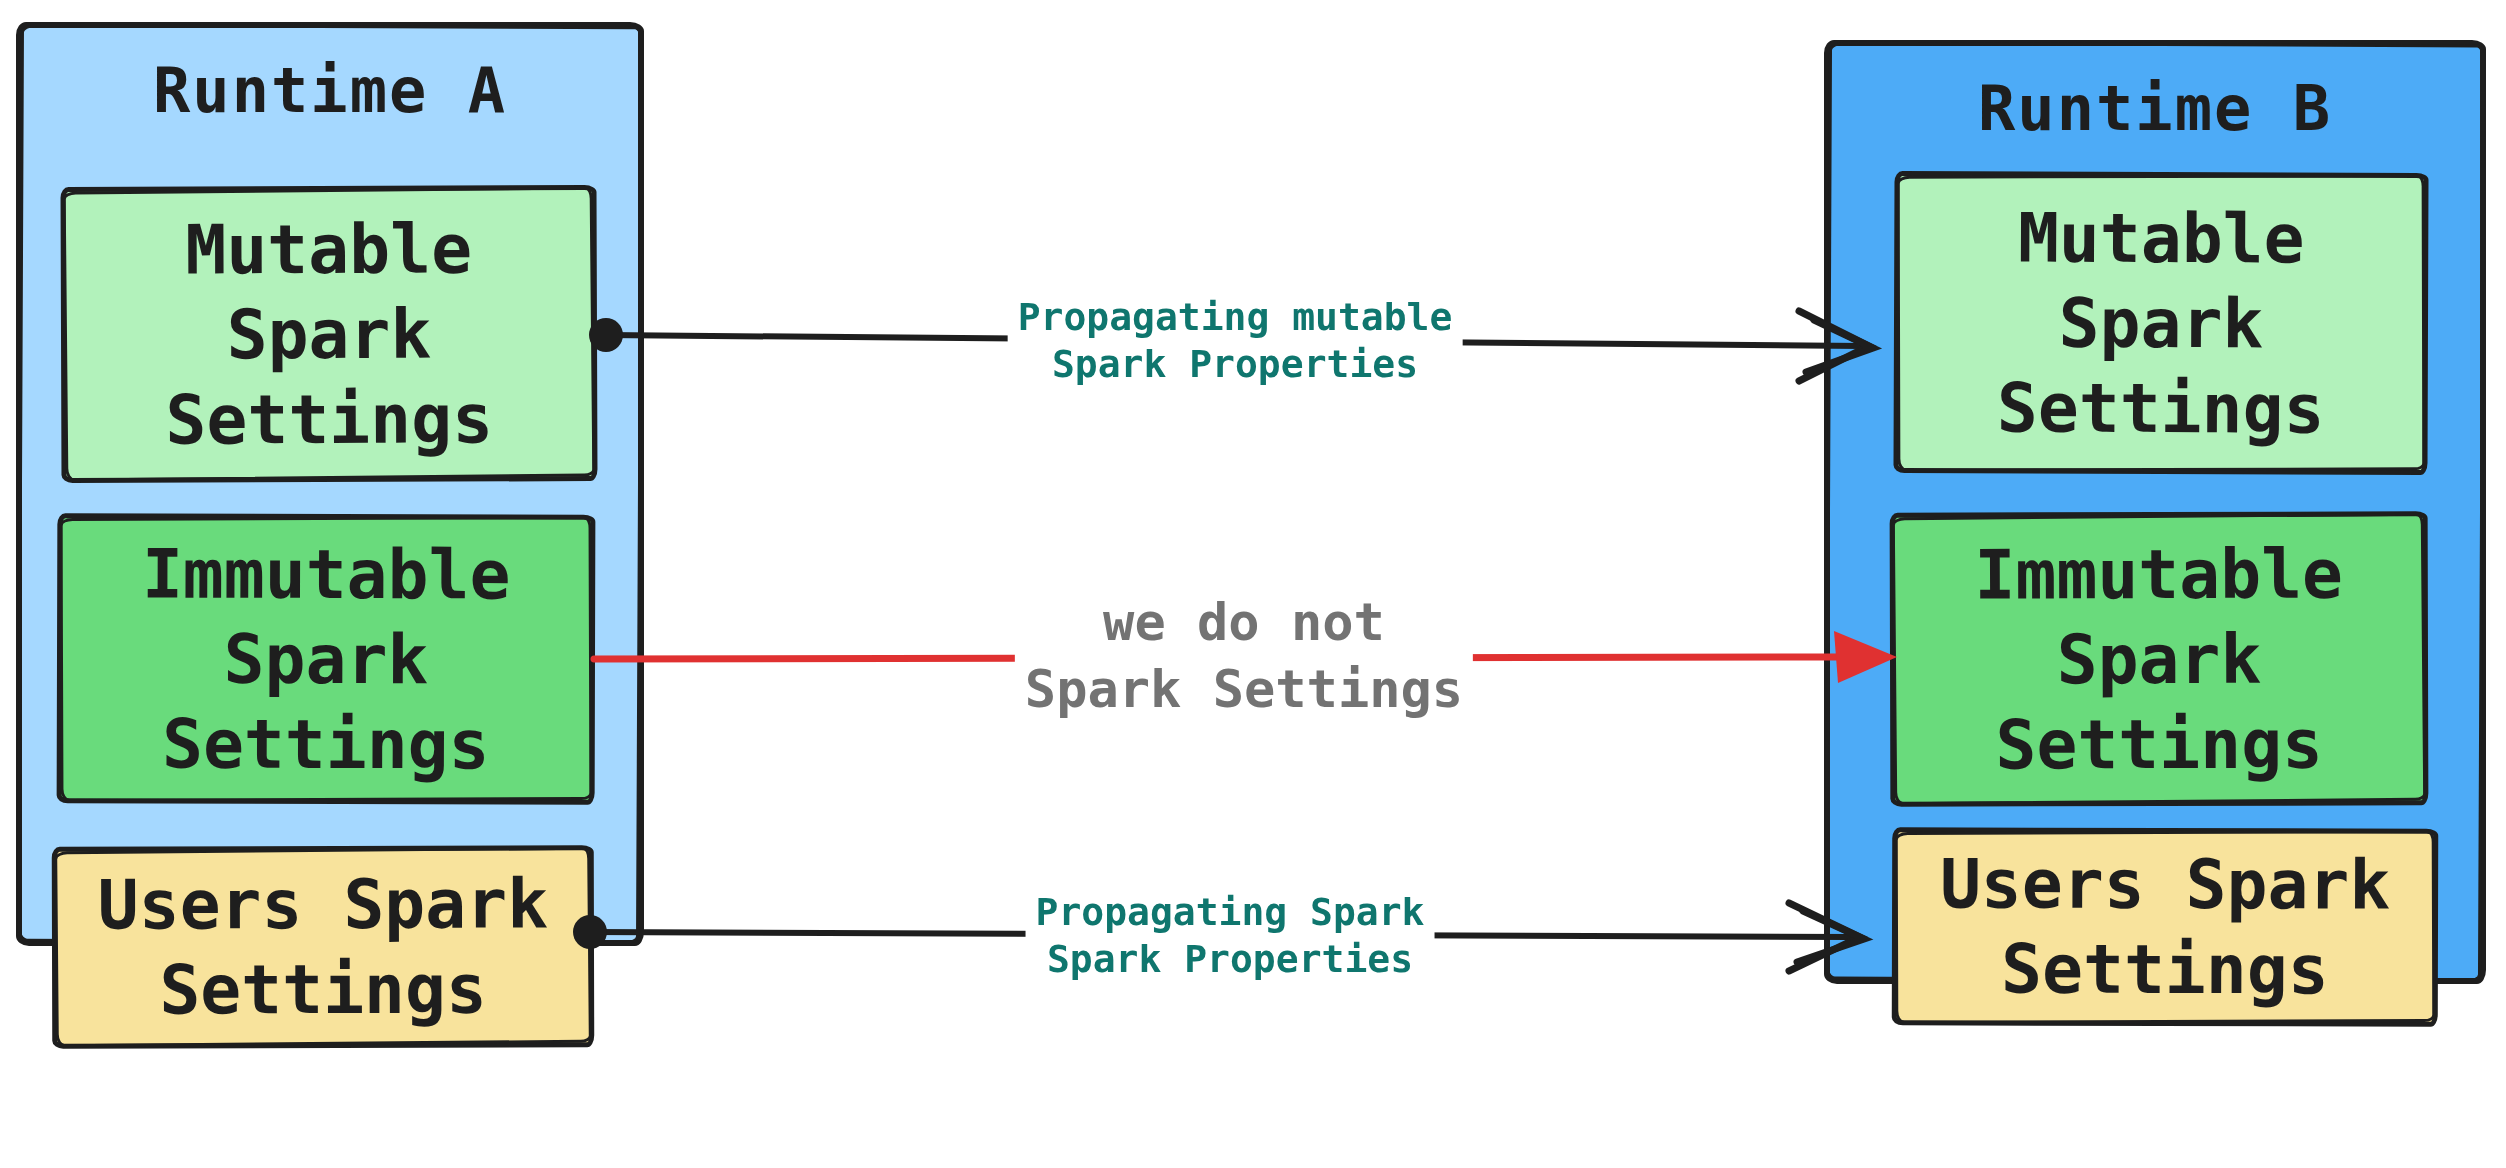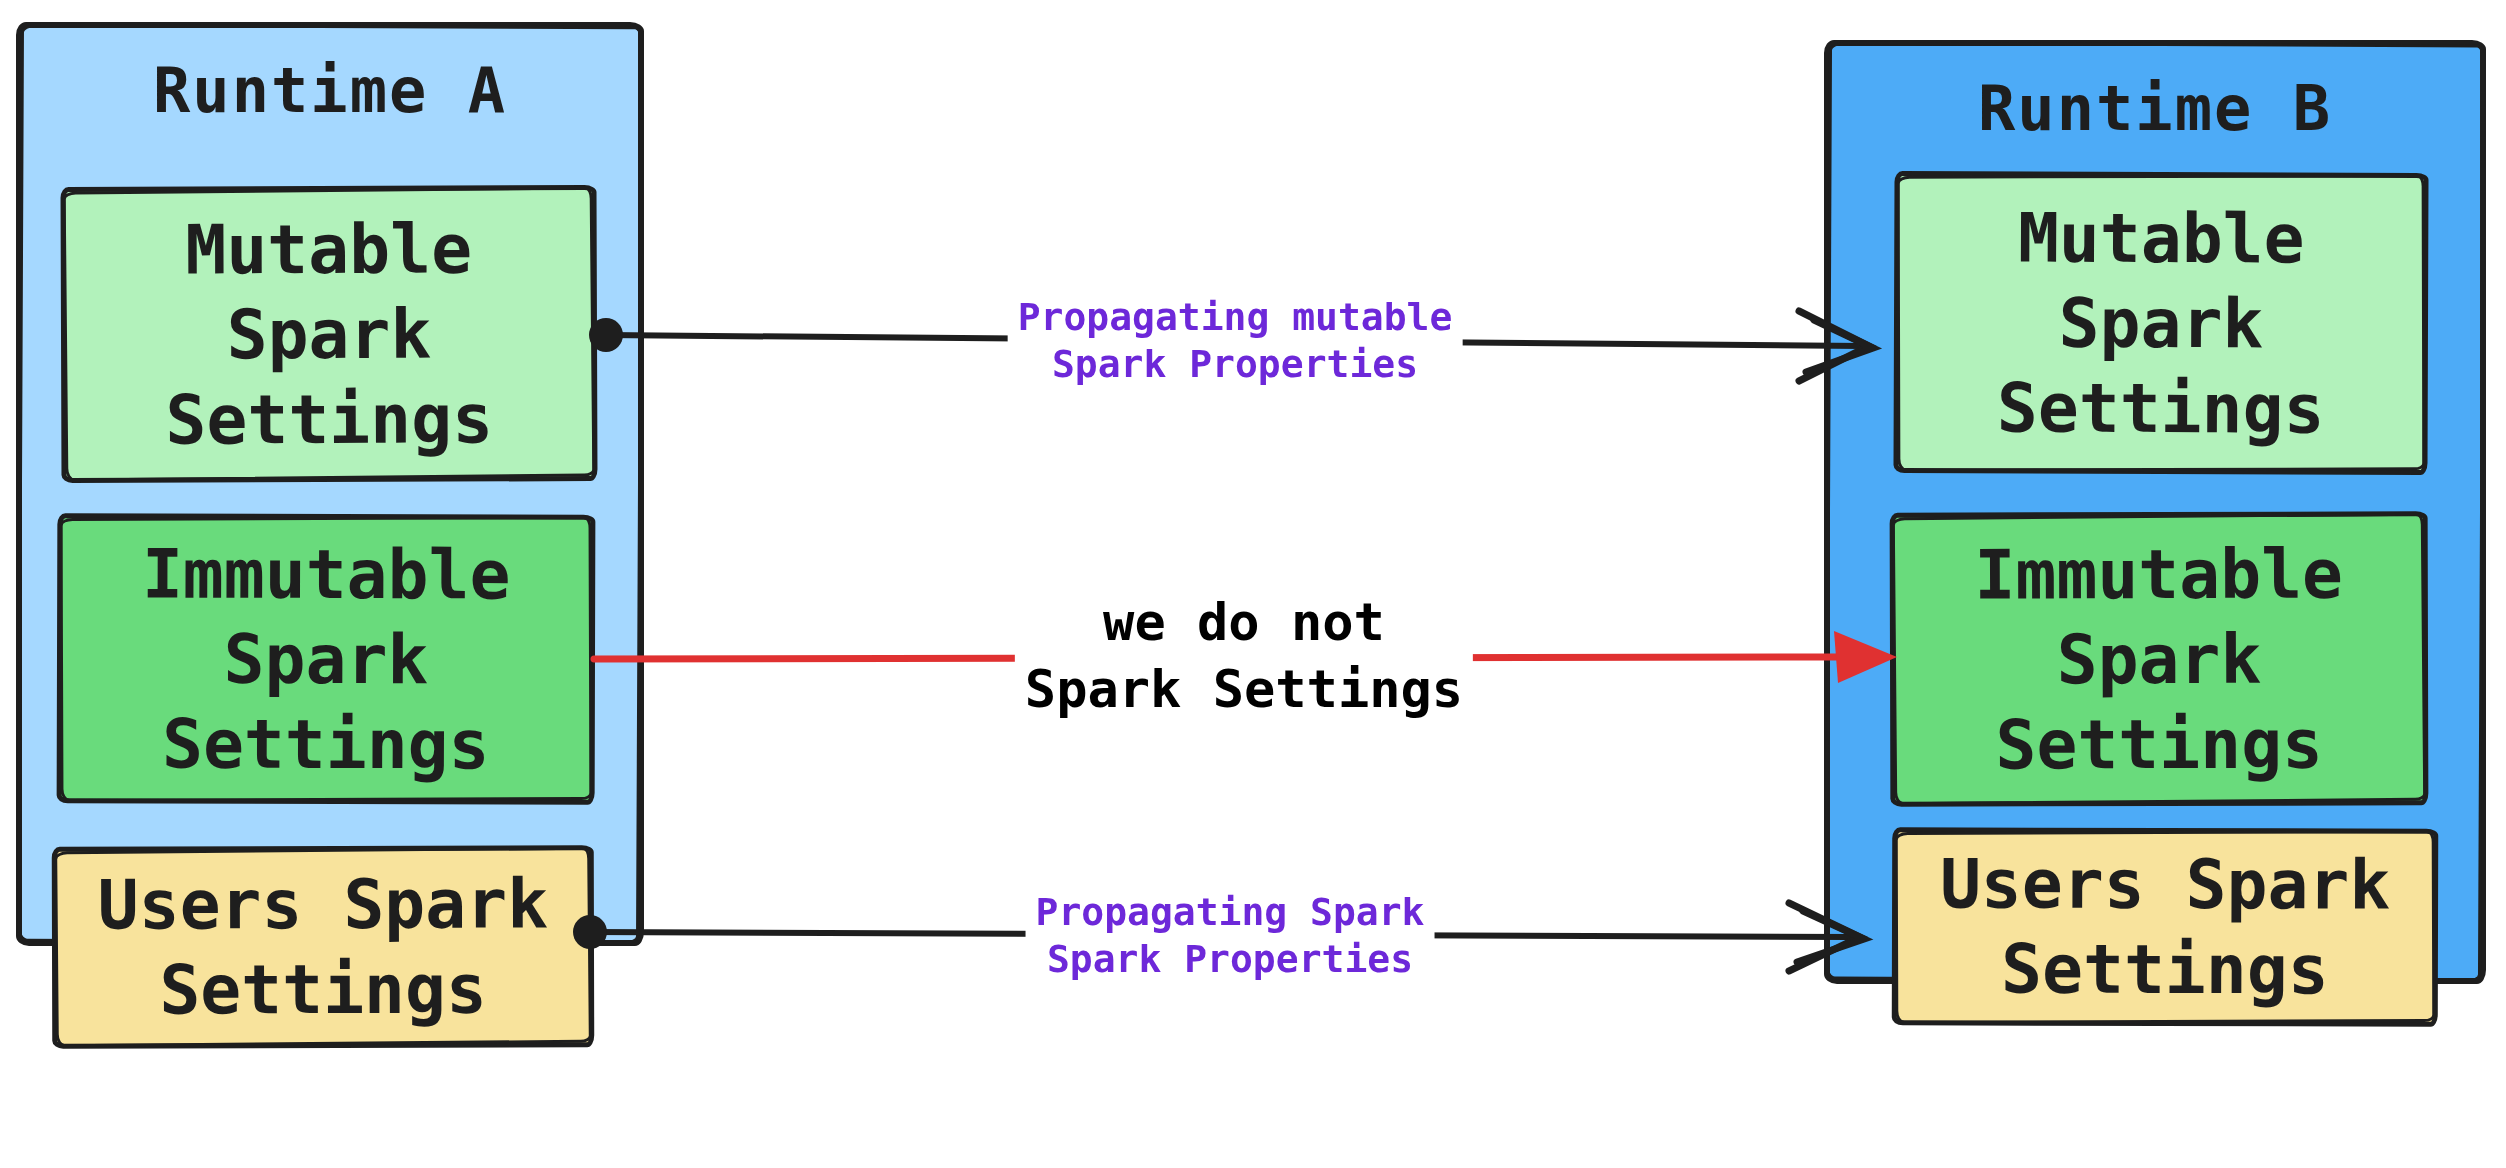--- a/index.html
+++ b/index.html
@@ -67,22 +67,22 @@
   
   .arrow-label{
     position:absolute;
     transform:translate(-50%,-50%);
     background:#ffffff;
     text-align:center;
     font-weight:700;
     padding:2px 10px;
     white-space:nowrap;
   }
-  .label-black{font-size:38px;line-height:47px;color:#6d28d9;}
-  .label-red  {font-size:52px;line-height:67px;color:#000000;}
+  .label-black{font-size:38px;line-height:47px;color:#0f766e;}
+  .label-red  {font-size:52px;line-height:67px;color:#737373;}
   .label-1{left:1235px;top:341px;}
   .label-2{left:1244px;top:656px;}
   .label-3{left:1230px;top:936px;}
 </style>
 </head>
 <body>
 
 <div class="stage">
 
   <div class="runtime runtime-a">

